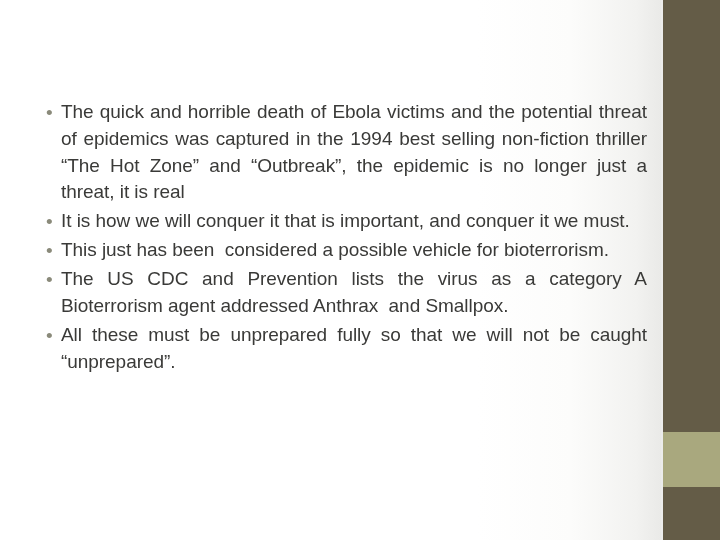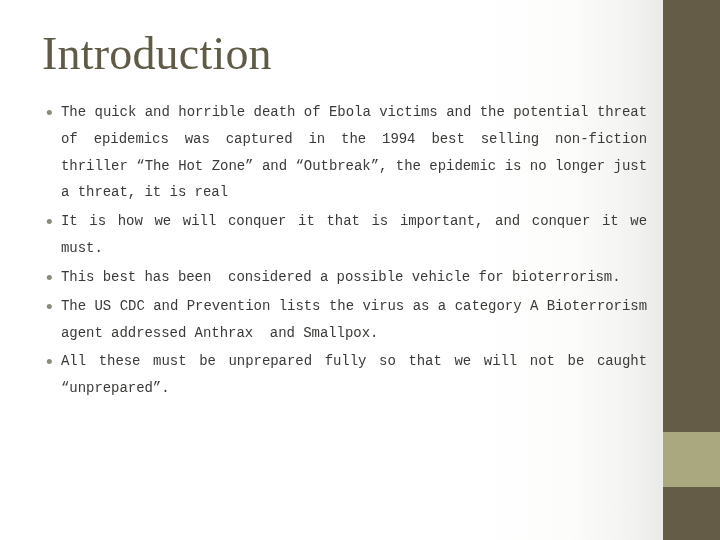--- a/index.html
+++ b/index.html
@@ -87,59 +87,58 @@
     color: #8a8a7a;
     font-size: 19px;
     line-height: 27px;
     text-align: left;
     padding-left: 2px;
     box-sizing: border-box;
     user-select: none;
   }
   .bullet-text {
     flex: 1 1 auto;
-    font-family: Liberation Mono, monospace;
-    font-size: 14px;
+    font-family: Liberation Sans, sans-serif;
+    font-size: 19px;
     line-height: 26.8px;
     color: #3a3a38;
     text-align: justify;
     text-justify: inter-word;
     white-space: pre-wrap;
     hyphens: none;
     letter-spacing: -0.05px;
   }
 </style>
 </head>
 <body>
 
 <div id="slide">
 
   <div class="canvas-bg"></div>
 
   <div class="sidebar-edge"></div>
   <div class="sidebar"></div>
   <div class="sidebar-accent"></div>
 
-  <div class="title">Introduction</div>
 
   <div class="body">
 
     <div class="bullet-row">
       <span class="bullet-mark">•</span>
       <span class="bullet-text">The quick and horrible death of Ebola victims and the potential threat of epidemics was captured in the 1994 best selling non-fiction thriller “The Hot Zone” and “Outbreak”, the epidemic is no longer just a threat, it is real</span>
     </div>
 
     <div class="bullet-row">
       <span class="bullet-mark">•</span>
       <span class="bullet-text">It is how we will conquer it that is important, and conquer it we must.</span>
     </div>
 
     <div class="bullet-row">
       <span class="bullet-mark">•</span>
-      <span class="bullet-text">This best has been  considered a possible vehicle for bioterrorism.</span>
+      <span class="bullet-text">This just has been  considered a possible vehicle for bioterrorism.</span>
     </div>
 
     <div class="bullet-row">
       <span class="bullet-mark">•</span>
       <span class="bullet-text">The US CDC and Prevention lists the virus as a category A Bioterrorism agent addressed Anthrax  and Smallpox.</span>
     </div>
 
     <div class="bullet-row">
       <span class="bullet-mark">•</span>
       <span class="bullet-text">All these must be unprepared fully so that we will not be caught “unprepared”.</span>

